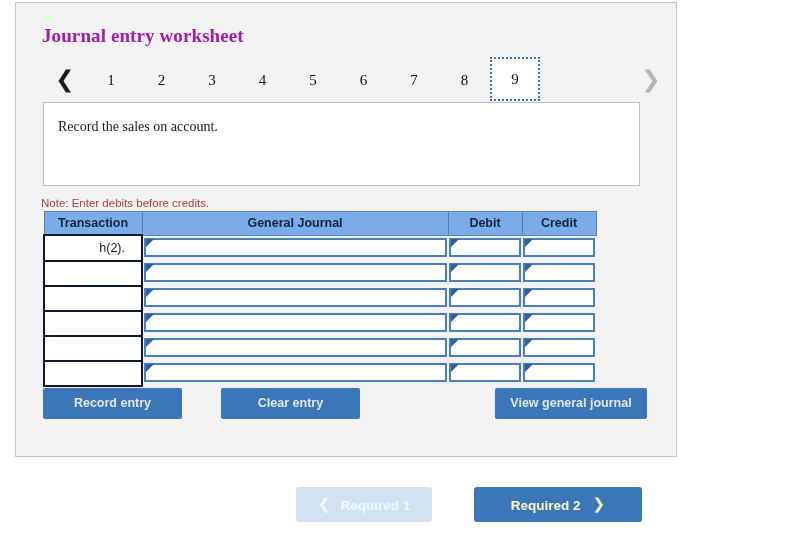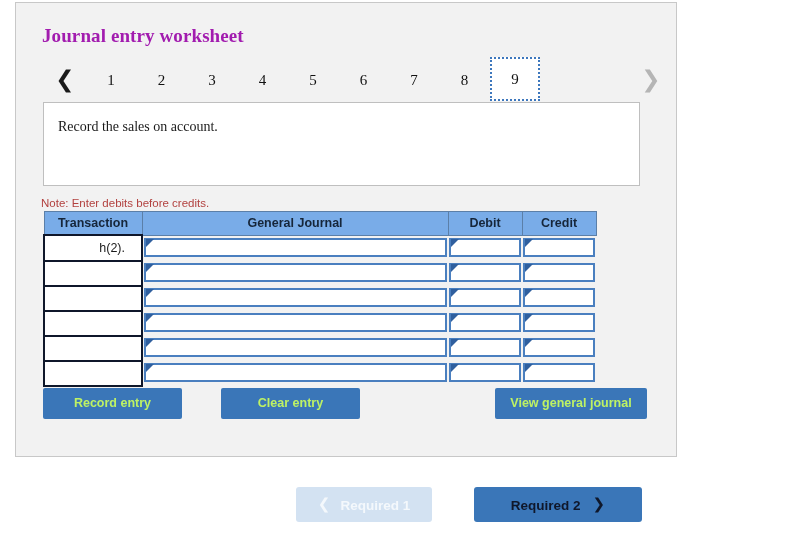--- a/index.html
+++ b/index.html
@@ -196,21 +196,21 @@
     top: 385px;
     width: 620px;
     height: 32px;
   }
   .btn {
     position: absolute;
     top: 0;
     height: 31px;
     line-height: 31px;
     background: #3a76b8;
-    color: #bef264;
+    color: #e5e5e5;
     font-family: "Liberation Sans", sans-serif;
     font-size: 12.5px;
     font-weight: bold;
     text-align: center;
     border: none;
     border-radius: 2px;
     cursor: pointer;
     padding: 0;
   }
   #btn-record { left: 0px;   width: 139px; }
@@ -243,21 +243,21 @@
     left: 8px;
     width: 136px;
     background: #d3e2f2;
     color: #f4f8fc;
     cursor: default;
   }
   #req-next {
     left: 186px;
     width: 168px;
     background: #3a76b8;
-    color: #0f172a;
+    color: #fef9c3;
     cursor: pointer;
   }
   .req-chev {
     font-family: "Liberation Serif", serif;
     font-size: 15px;
     font-weight: normal;
     display: inline-block;
     vertical-align: 1px;
   }
   #req-prev .req-chev { margin-right: 10px; }

